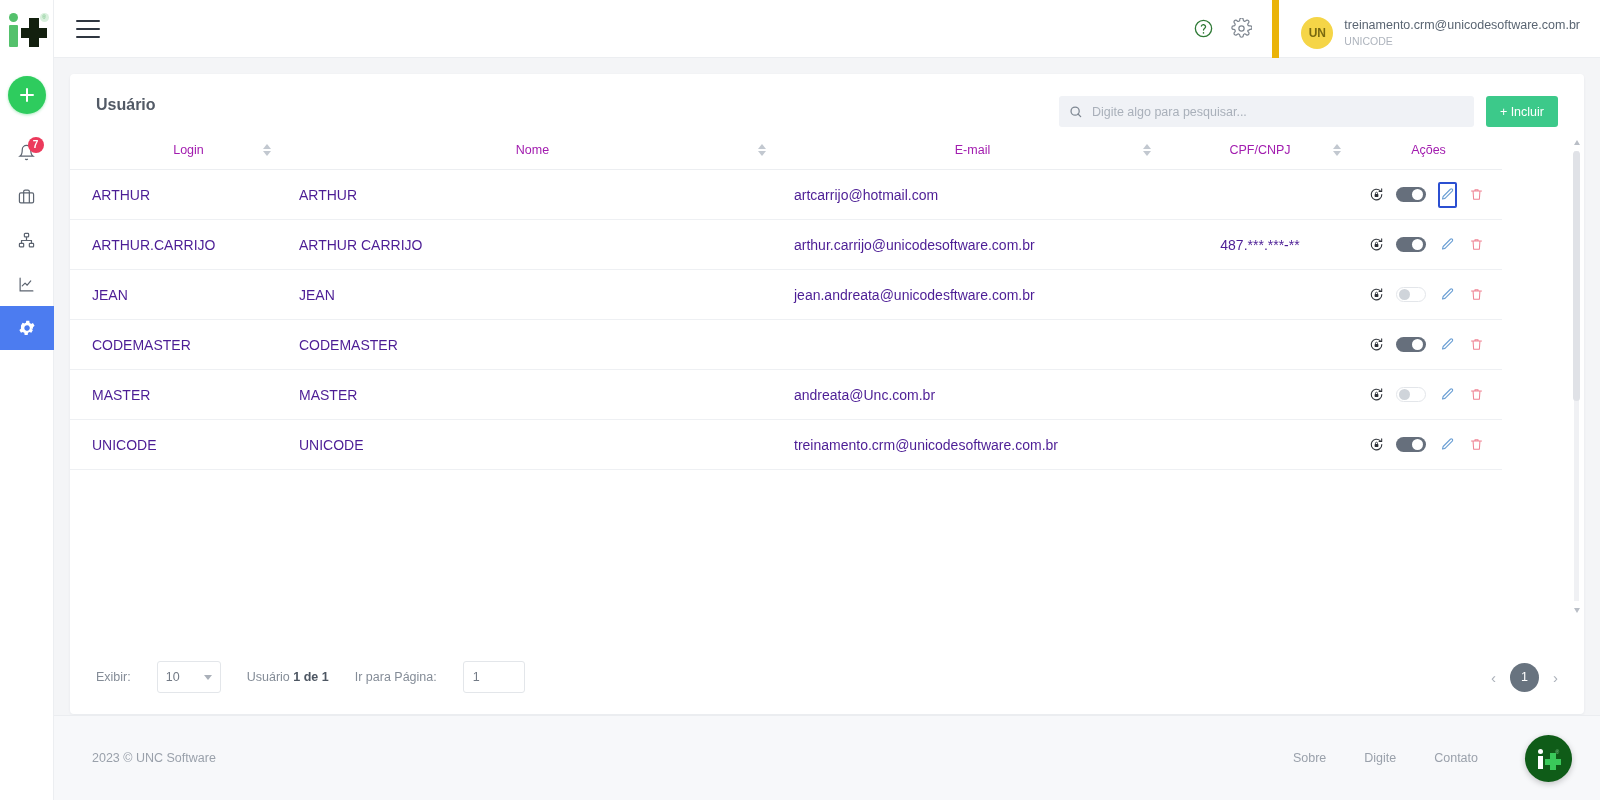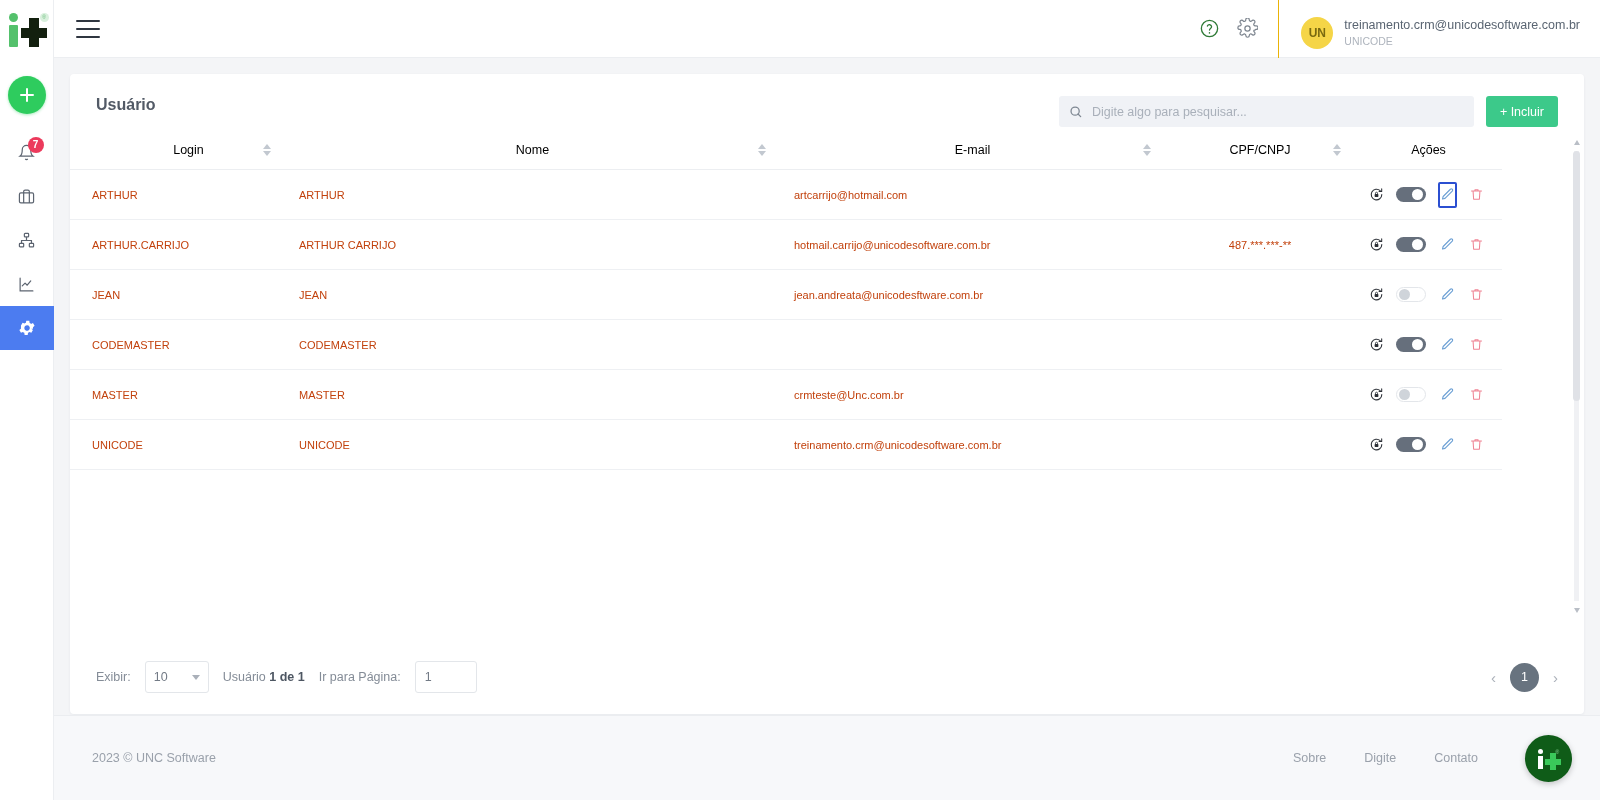--- a/index.html
+++ b/index.html
@@ -72,21 +72,21 @@
     display: flex; flex-direction: column; justify-content: space-between;
   }
   .hamburger span { display: block; height: 2px; background: #2f3640; border-radius: 1px; }
   .topbar-right { margin-left: auto; display: flex; align-items: center; height: 58px; }
   .icon-btn {
     width: 34px; height: 34px; display: flex; align-items: center; justify-content: center;
     cursor: pointer; margin-right: 4px;
   }
   .user-block {
     display: flex; align-items: center; height: 58px; padding: 9px 20px 0 22px;
-    border-left: 1px solid #eab308; margin-left: 10px; cursor: pointer;
+    border-left: 7px solid #eab308; margin-left: 10px; cursor: pointer;
   }
   .avatar {
     width: 32px; height: 32px; border-radius: 50%; background: #f5d547;
     color: #7a6a10; font-size: 12px; font-weight: 600;
     display: flex; align-items: center; justify-content: center; margin-right: 11px;
   }
   .user-meta { display: flex; flex-direction: column; line-height: 1.25; }
   .user-email { font-size: 12.5px; color: #5a6572; }
   .user-org { font-size: 10.5px; color: #aeb4bd; margin-top: 1px; }
 
@@ -117,31 +117,31 @@
   .search-input::placeholder { color: #a9b0ba; }
   .btn-include {
     background: #3cc98a; color: #fff; border: 0; border-radius: 3px;
     height: 31px; padding: 0 14px; font-size: 12.5px; cursor: pointer;
     font-family: "Liberation Sans", sans-serif; white-space: nowrap;
   }
 
   .table-scroll { position: relative; height: 478px; overflow: hidden; }
   table { width: 1432px; border-collapse: collapse; table-layout: fixed; }
   thead th {
-    font-size: 12.5px; font-weight: 400; color: #000000;
+    font-size: 12.5px; font-weight: 400; color: #a21caf;
     padding: 6px 0 12px 0; border-bottom: 1px solid #eceef1;
     text-align: center; position: relative; vertical-align: middle;
   }
   .th-inner { display: flex; align-items: center; justify-content: center; position: relative; }
   .sort-ico { position: absolute; right: 14px; display: inline-flex; flex-direction: column; cursor: pointer; }
   .sort-ico i { display: block; width: 0; height: 0; border-left: 4px solid transparent; border-right: 4px solid transparent; }
   .sort-ico i.up { border-bottom: 5px solid #c2c8d0; margin-bottom: 2px; }
   .sort-ico i.dn { border-top: 5px solid #c2c8d0; }
   tbody td {
-    font-size: 11px; color: #c2410c; height: 50px;
+    font-size: 14px; color: #4c1d95; height: 50px;
     border-bottom: 1px solid #eef0f3; padding: 0 14px; vertical-align: middle;
   }
   tbody tr:last-child td { border-bottom: 1px solid #eef0f3; }
   .col-login   { width: 215px; text-align: left; padding-left: 22px !important; }
   .col-nome    { width: 495px; text-align: left; }
   .col-email   { width: 385px; text-align: left; }
   .col-cpf     { width: 190px; text-align: center; }
   .col-acoes   { width: 147px; text-align: center; }
   th.col-login { text-align: center; }
 
@@ -171,21 +171,21 @@
   .vscroll .arrow.dn { bottom: 0; }
   .vscroll .arrow i { width: 0; height: 0; border-left: 3.5px solid transparent; border-right: 3.5px solid transparent; }
   .vscroll .arrow.up i { border-bottom: 5px solid #b9bec6; }
   .vscroll .arrow.dn i { border-top: 5px solid #b9bec6; }
 
   
   .pager {
     position: absolute; left: 0; right: 0; bottom: 0; height: 74px;
     display: flex; align-items: center; padding: 0 26px;
   }
-  .pager-left { display: flex; align-items: center; gap: 14px; font-size: 12.5px; color: #848c97; }
+  .pager-left { display: flex; align-items: center; gap: 26px; font-size: 12.5px; color: #848c97; }
   .select-box {
     width: 64px; height: 32px; border: 1px solid #e3e6ea; border-radius: 3px;
     display: flex; align-items: center; padding: 0 8px; font-size: 12.5px; color: #737b86;
     cursor: pointer; background: #fff;
   }
   .select-box .chev { margin-left: auto; width: 0; height: 0;
     border-left: 4px solid transparent; border-right: 4px solid transparent; border-top: 5px solid #aab0b9; }
   .page-of b { color: #4d5662; font-weight: 700; }
   .goto-input {
     width: 62px; height: 32px; border: 1px solid #e3e6ea; border-radius: 3px;
@@ -409,21 +409,21 @@
           <svg width="15" height="15" viewBox="0 0 24 24" fill="none" stroke="#ef8494" stroke-width="1.7">
             <path d="M4 6.5h16M9.5 6.5V4.5h5v2M6.5 6.5l.9 13h9.2l.9-13" stroke-linecap="round" stroke-linejoin="round"></path>
           </svg>
         </span>
       </div>
     </td>
                 </tr>
                 <tr>
     <td class="col-login">ARTHUR.CARRIJO</td>
     <td class="col-nome">ARTHUR CARRIJO</td>
-    <td class="col-email">hotmail.carrijo@unicodesoftware.com.br</td>
+    <td class="col-email">arthur.carrijo@unicodesoftware.com.br</td>
     <td class="col-cpf">487.***.***-**</td>
     <td class="col-acoes">
       <div class="actions">
         <span class="act">
           <svg width="15" height="15" viewBox="0 0 24 24" fill="none" stroke="#2b2f36" stroke-width="1.7">
             <path d="M20.5 12a8.5 8.5 0 1 1-2.6-6.1" stroke-linecap="round"></path>
             <path d="M20.3 3v4.2h-4.2" stroke-linecap="round" stroke-linejoin="round"></path>
             <rect x="9" y="11.2" width="6" height="4.6" rx="1" fill="#2b2f36" stroke="none"></rect>
             <path d="M10.4 11.2v-1.3a1.6 1.6 0 0 1 3.2 0v1.3" stroke-width="1.3"></path>
           </svg>
@@ -502,21 +502,21 @@
           <svg width="15" height="15" viewBox="0 0 24 24" fill="none" stroke="#ef8494" stroke-width="1.7">
             <path d="M4 6.5h16M9.5 6.5V4.5h5v2M6.5 6.5l.9 13h9.2l.9-13" stroke-linecap="round" stroke-linejoin="round"></path>
           </svg>
         </span>
       </div>
     </td>
                 </tr>
                 <tr>
     <td class="col-login">MASTER</td>
     <td class="col-nome">MASTER</td>
-    <td class="col-email">crmteste@Unc.com.br</td>
+    <td class="col-email">andreata@Unc.com.br</td>
     <td class="col-cpf"></td>
     <td class="col-acoes">
       <div class="actions">
         <span class="act">
           <svg width="15" height="15" viewBox="0 0 24 24" fill="none" stroke="#2b2f36" stroke-width="1.7">
             <path d="M20.5 12a8.5 8.5 0 1 1-2.6-6.1" stroke-linecap="round"></path>
             <path d="M20.3 3v4.2h-4.2" stroke-linecap="round" stroke-linejoin="round"></path>
             <rect x="9" y="11.2" width="6" height="4.6" rx="1" fill="#2b2f36" stroke="none"></rect>
             <path d="M10.4 11.2v-1.3a1.6 1.6 0 0 1 3.2 0v1.3" stroke-width="1.3"></path>
           </svg>

